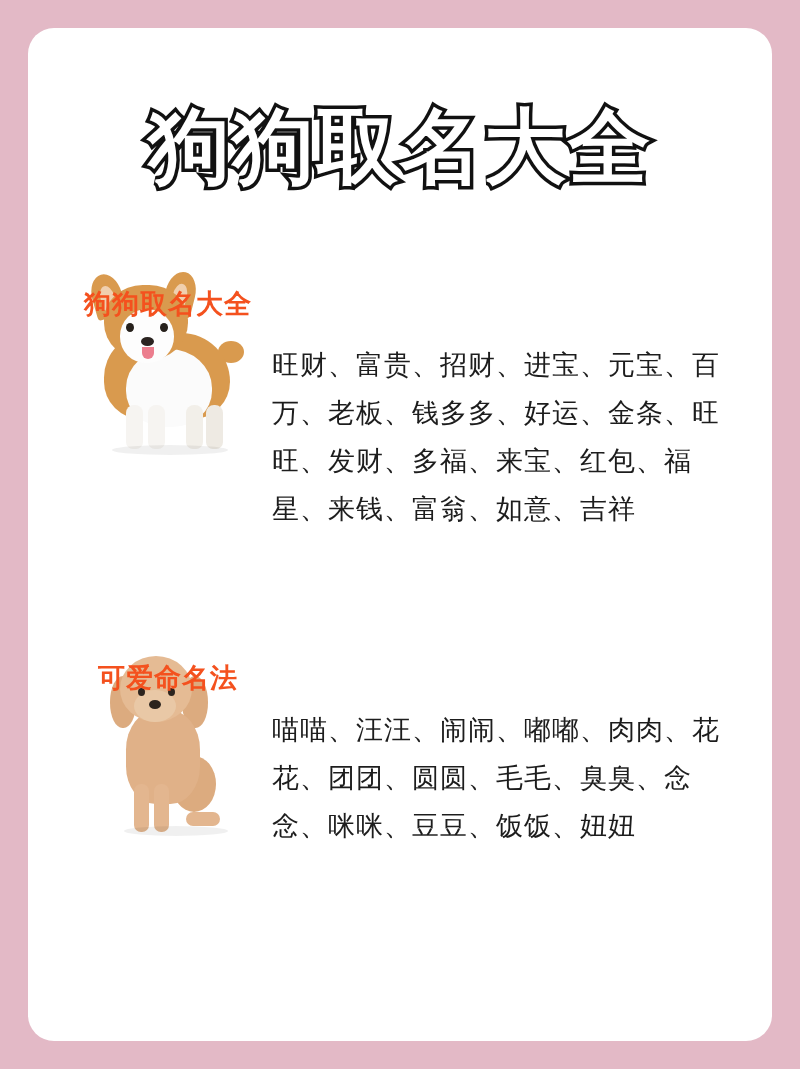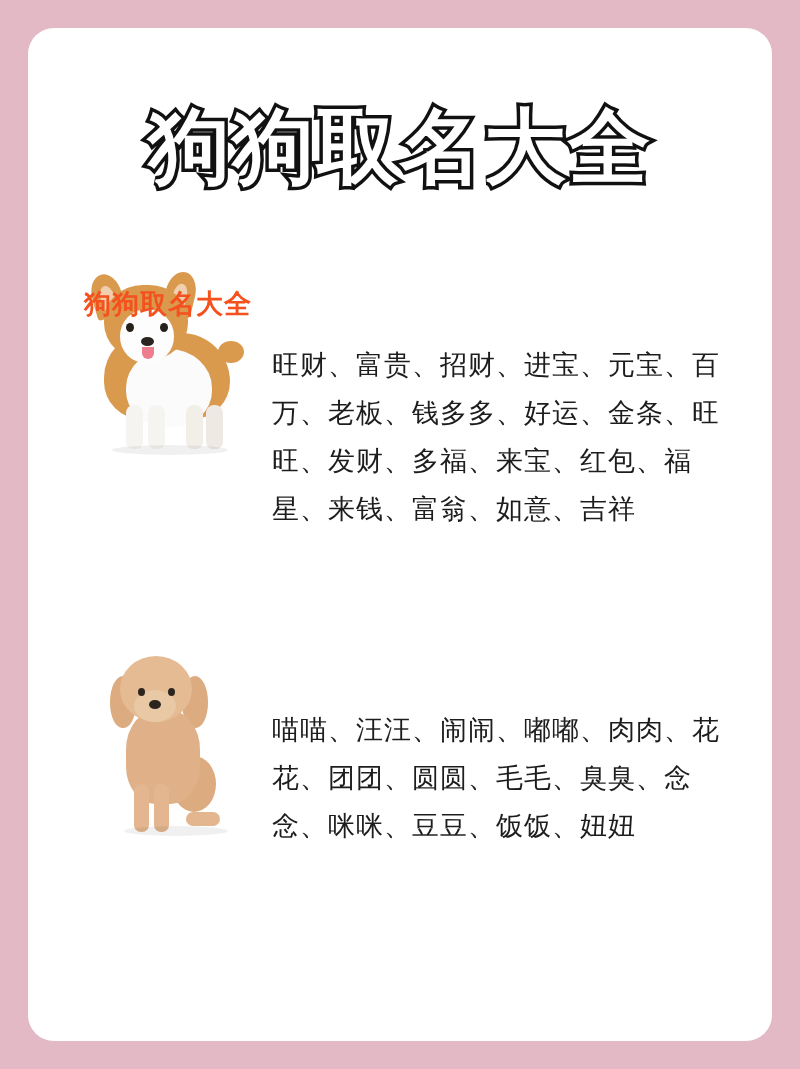--- a/index.html
+++ b/index.html
@@ -352,14 +352,15 @@
         <div class="pd-head"></div>
         <div class="pd-muzzle"></div>
         <div class="pd-eye left"></div>
         <div class="pd-eye right"></div>
         <div class="pd-nose"></div>
         <div class="pd-shadow"></div>
       </div>
     </div>
     <div class="names names-2">喵喵、汪汪、闹闹、嘟嘟、肉肉、花花、团团、圆圆、毛毛、臭臭、念念、咪咪、豆豆、饭饭、妞妞</div>
   </div>
+  <div class="label label-2">可爱命名法</div>
 
 </div>
 
 </body></html>

